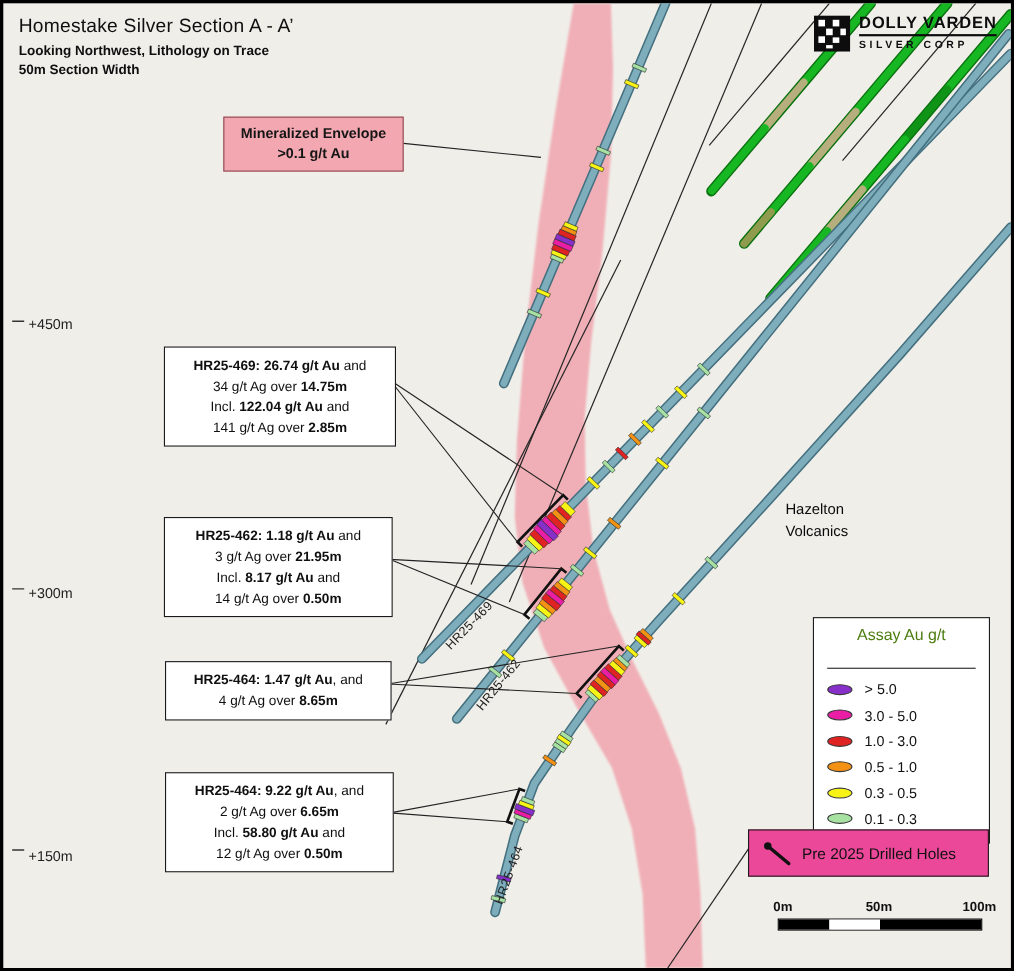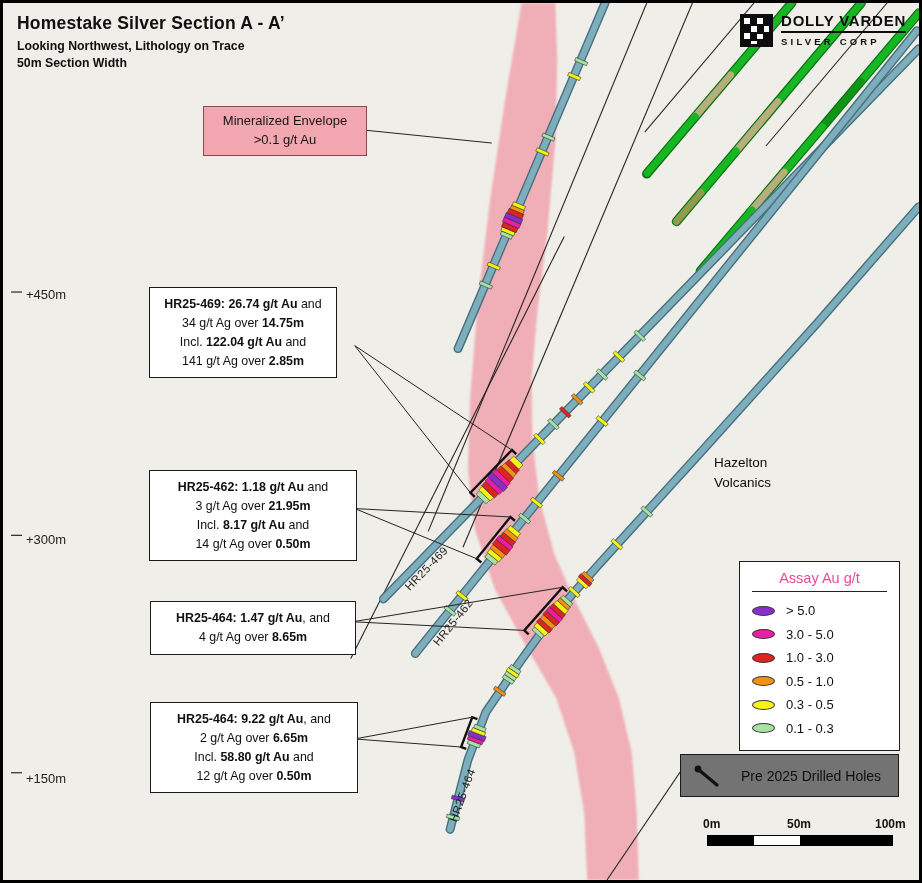--- a/index.html
+++ b/index.html
@@ -1,30 +1,30 @@
 <!DOCTYPE html>
 <html style="--assay-0: #8630c9; --assay-1: #ea1da5; --assay-2: #df2222; --assay-3: #f39114; --assay-4: #f6f315; --assay-5: #a8e2a2; --background: #f0eee9; --envelope: #f0a2ac; --envelope-box: #f3a7b0; --trace-blue: #7eadbc; --trace-blue-dark: #44707f; --trace-green: #17b723; --trace-green-dark: #0b7210; --trace-green-mid: #0f9417; --trace-tan: #b6ae7d; --trace-olive: #8f9b4d;"><head>
 <meta charset="utf-8">
 <style>
   *{box-sizing:border-box;margin:0;padding:0}
   body{background:#ffffff;font-family:"Liberation Sans","DejaVu Sans",sans-serif}
   .figure{position:relative;width:922px;height:883px;background:var(--background,#f0eee9);border:3px solid #000;overflow:hidden}
   .layer{position:absolute;left:0;top:0;width:100%;height:100%}
   .abs{position:absolute}
-  .title-main{font-size:17.5px;font-weight:700;color:#0f0f0f;letter-spacing:.2px}
+  .title-main{font-size:17.5px;font-weight:400;color:#0f0f0f;letter-spacing:.2px}
   .title-sub{font-size:12.3px;font-weight:700;color:#0f0f0f;line-height:1.4}
-  .env-label{background:var(--envelope-box,#f3a7b0);border:1.6px solid #8a4a50;display:flex;flex-direction:column;align-items:center;justify-content:center;font-size:13px;font-weight:400;color:#151515;line-height:1.45;text-align:center}
+  .env-label{background:var(--envelope-box,#f3a7b0);border:1.6px solid #8a4a50;display:flex;flex-direction:column;align-items:center;justify-content:center;font-size:13px;font-weight:700;color:#151515;line-height:1.45;text-align:center}
   .ann{background:#fff;border:1.4px solid #1a1a1a;padding:7px 5px;text-align:center;font-size:12.4px;line-height:1.52;color:#101010}
   .ann .b{font-weight:700}
   .legend{background:#fff;border:1.5px solid #1a1a1a;padding:8px 12px 10px}
-  .legend-title{font-size:14.5px;color:#ec4899;text-align:center;padding-bottom:5px;border-bottom:1.6px solid #222;margin-bottom:7px}
+  .legend-title{font-size:14.5px;color:#4d7c0f;text-align:center;padding-bottom:21px;border-bottom:1.6px solid #222;margin-bottom:7px}
   .legend-row{display:flex;align-items:center;gap:11px;height:23.5px}
   .swatch{width:23px;height:10px;border-radius:50%;border:1.6px solid #3a3a3a;flex:0 0 auto}
   .legend-label{font-size:13px;color:#101010}
-  .pre-box{background:#737373;border:1.5px solid #1a1a1a;display:flex;align-items:center;gap:20px;padding:0 12px}
+  .pre-box{background:#ec4899;border:1.5px solid #1a1a1a;display:flex;align-items:center;gap:8px;padding:0 12px}
   .pre-label{font-size:14px;color:#101010}
   .region{font-size:13.5px;color:#0b0b0b;text-align:left;line-height:1.5}
   .elev{font-size:13px;color:#222}
   .logo{display:flex;gap:8px;align-items:flex-end}
   .logo-name{font-size:15px;font-weight:700;color:#0d0d0d;letter-spacing:.8px;border-bottom:2.5px solid #0d0d0d;padding-bottom:2px;white-space:nowrap}
   .logo-tag{font-size:9.5px;font-weight:700;color:#0d0d0d;letter-spacing:3.2px;margin-top:3px;white-space:nowrap}
   .scale{width:192px}
   .scale-labels{position:relative;height:16px}
   .scale-labels span{position:absolute;font-size:12px;font-weight:700;color:#111}
   .scale-bar{display:flex;border:1.6px solid #000;height:11px;width:186px;background:#fff;margin-top:2px}
@@ -289,21 +289,21 @@
 
   <div class="abs env-label" style="left:200px;top:103px;width:164px;height:50px">
     <div>Mineralized Envelope</div>
     <div>&gt;0.1 g/t Au</div>
   </div>
 
   <div class="abs elev" style="left:23px;top:284px">+450m</div>
   <div class="abs elev" style="left:23px;top:529px">+300m</div>
   <div class="abs elev" style="left:23px;top:768px">+150m</div>
 
-  <div class="abs ann" style="left:146px;top:284px;width:188px">
+  <div class="abs ann" style="left:146px;top:312px;width:211px">
       <div><span class="b">HR25-469: 26.74 g/t Au</span><span> and</span></div>
       <div><span>34 g/t Ag over </span><span class="b">14.75m</span></div>
       <div><span>Incl. </span><span class="b">122.04 g/t Au</span><span> and</span></div>
       <div><span>141 g/t Ag over </span><span class="b">2.85m</span></div>
     </div>
   <div class="abs ann" style="left:146px;top:467px;width:208px">
       <div><span class="b">HR25-462: 1.18 g/t Au</span><span> and</span></div>
       <div><span>3 g/t Ag over </span><span class="b">21.95m</span></div>
       <div><span>Incl. </span><span class="b">8.17 g/t Au</span><span> and</span></div>
       <div><span>14 g/t Ag over </span><span class="b">0.50m</span></div>

